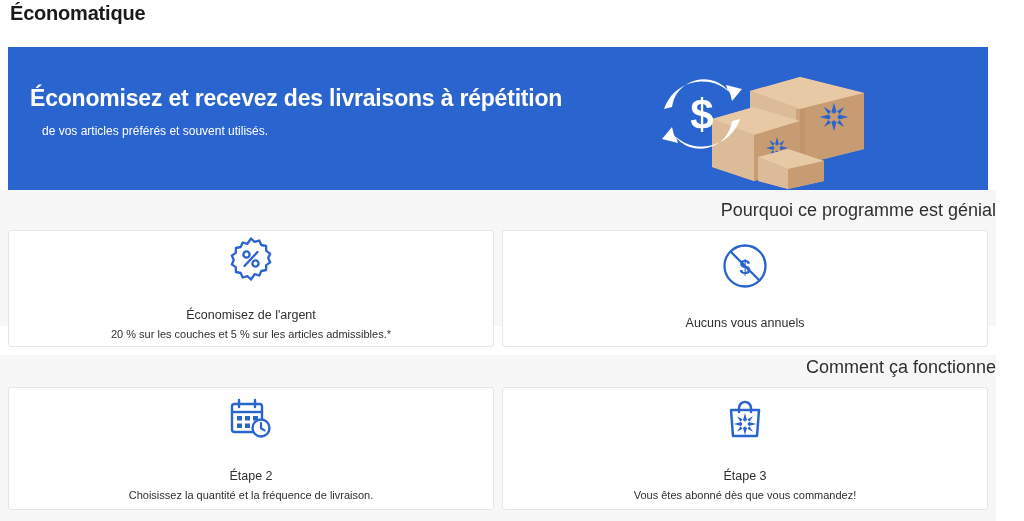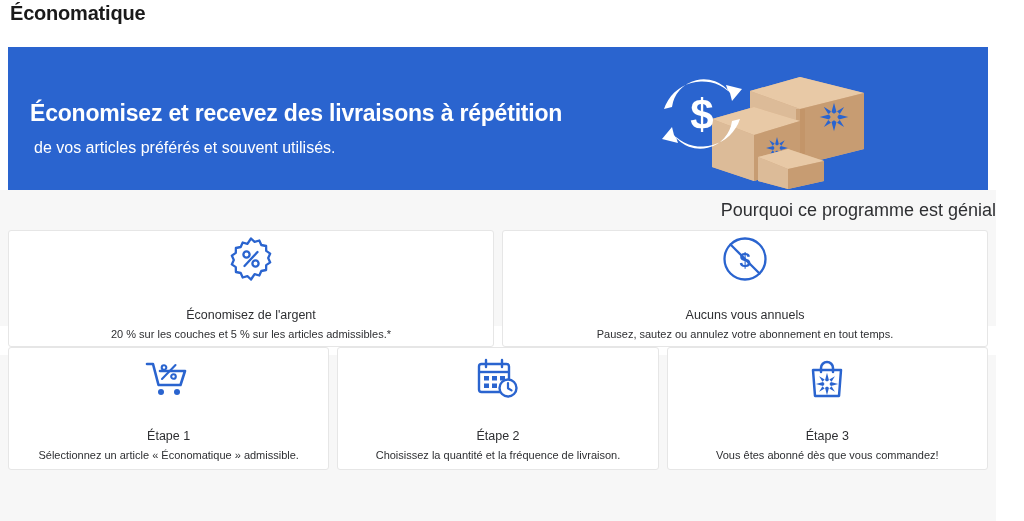--- a/index.html
+++ b/index.html
@@ -29,33 +29,33 @@
   .hero {
     position: relative;
     margin: 22px 8px 0 8px;
     height: 143px;
     background: #2a64cf;
     overflow: hidden;
   }
   .hero-text {
     position: absolute;
     left: 22px;
-    top: 53px;
+    top: 38px;
     color: #ffffff;
   }
   .hero-headline {
     font-size: 23px;
     font-weight: bold;
     margin: 0 0 12px 0;
     letter-spacing: -0.2px;
   }
   .hero-sub {
-    font-size: 16px;
+    font-size: 12px;
     font-weight: normal;
-    margin: 4px;
+    margin: 12px;
   }
   .hero-art {
     position: absolute;
     right: 108px;
     top: 6px;
     width: 230px;
     height: 136px;
   }
 
   
@@ -212,43 +212,27 @@
 
       <div class="card">
         <div class="card-icon">
           <svg width="46" height="46" viewBox="0 0 46 46" xmlns="http://www.w3.org/2000/svg">
             <circle cx="23" cy="23" r="20.5" fill="none" stroke="#2a64cf" stroke-width="2.3"></circle>
             <line x1="8.5" y1="8.5" x2="37.5" y2="37.5" stroke="#2a64cf" stroke-width="2.3" stroke-linecap="round"></line>
             <text x="23" y="31" font-family="Liberation Sans, sans-serif" font-size="20" font-weight="bold" fill="#2a64cf" text-anchor="middle">$</text>
           </svg>
         </div>
         <p class="card-title">Aucuns vous annuels</p>
-        <p class="card-desc">Pausez, sautez ou annulez votre abonnement en tout temps.</p>
       </div>
 
     </div>
 
+    <h2 class="section-heading">Comment ça fonctionne</h2>
     <div class="card-row">
 
-      <div class="card tall">
-        <div class="card-icon">
-          <svg width="52" height="46" viewBox="0 0 52 46" xmlns="http://www.w3.org/2000/svg">
-            <path d="M4 8 h6 l5.5 21 h22 l4.5-14 h-25" fill="none" stroke="#2a64cf" stroke-width="2.6" stroke-linecap="round" stroke-linejoin="round"></path>
-            <circle cx="18" cy="36" r="3" fill="#2a64cf"></circle>
-            <circle cx="34" cy="36" r="3" fill="#2a64cf"></circle>
-            <g transform="translate(26,16)">
-              <circle cx="-5" cy="-4.5" r="2.3" fill="none" stroke="#2a64cf" stroke-width="2.1"></circle>
-              <circle cx="4.5" cy="4.5" r="2.3" fill="none" stroke="#2a64cf" stroke-width="2.1"></circle>
-              <line x1="6.5" y1="-7" x2="-7" y2="7" stroke="#2a64cf" stroke-width="2.1" stroke-linecap="round"></line>
-            </g>
-          </svg>
-        </div>
-        <p class="card-title">Étape 1</p>
-        <p class="card-desc">Sélectionnez un article « Économatique » admissible.</p>
-      </div>
 
       <div class="card tall">
         <div class="card-icon">
           <svg width="50" height="46" viewBox="0 0 50 46" xmlns="http://www.w3.org/2000/svg">
             <rect x="6" y="8" width="30" height="28" rx="2.5" fill="none" stroke="#2a64cf" stroke-width="2.4"></rect>
             <line x1="6" y1="16" x2="36" y2="16" stroke="#2a64cf" stroke-width="2.4"></line>
             <line x1="13" y1="4" x2="13" y2="11" stroke="#2a64cf" stroke-width="2.4" stroke-linecap="round"></line>
             <line x1="29" y1="4" x2="29" y2="11" stroke="#2a64cf" stroke-width="2.4" stroke-linecap="round"></line>
             <rect x="11" y="20" width="5" height="4.5" fill="#2a64cf"></rect>
             <rect x="19" y="20" width="5" height="4.5" fill="#2a64cf"></rect>

